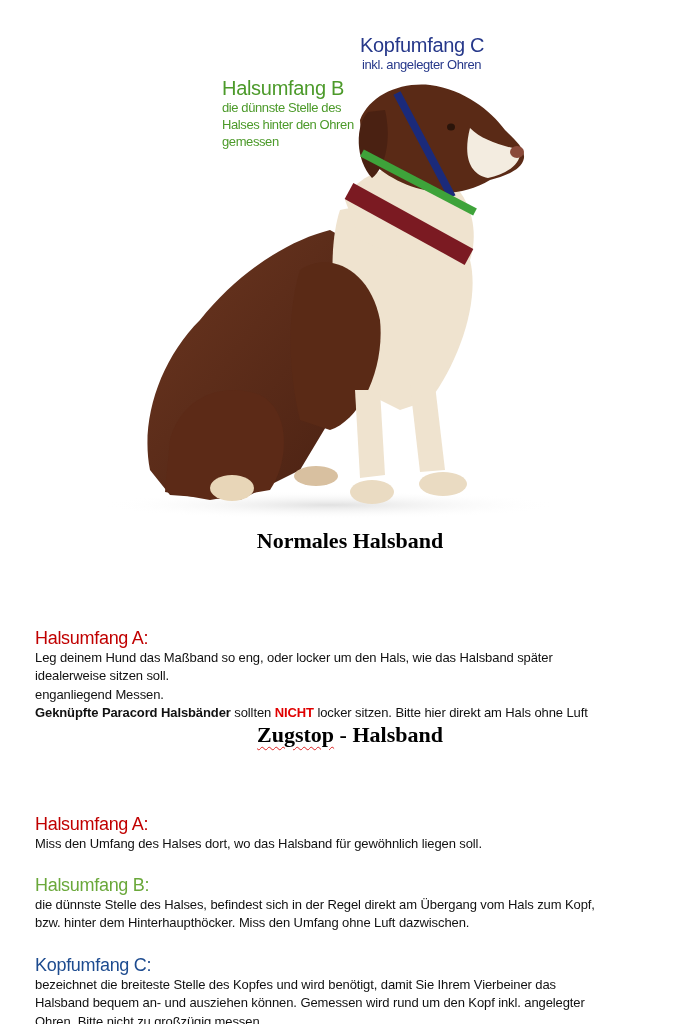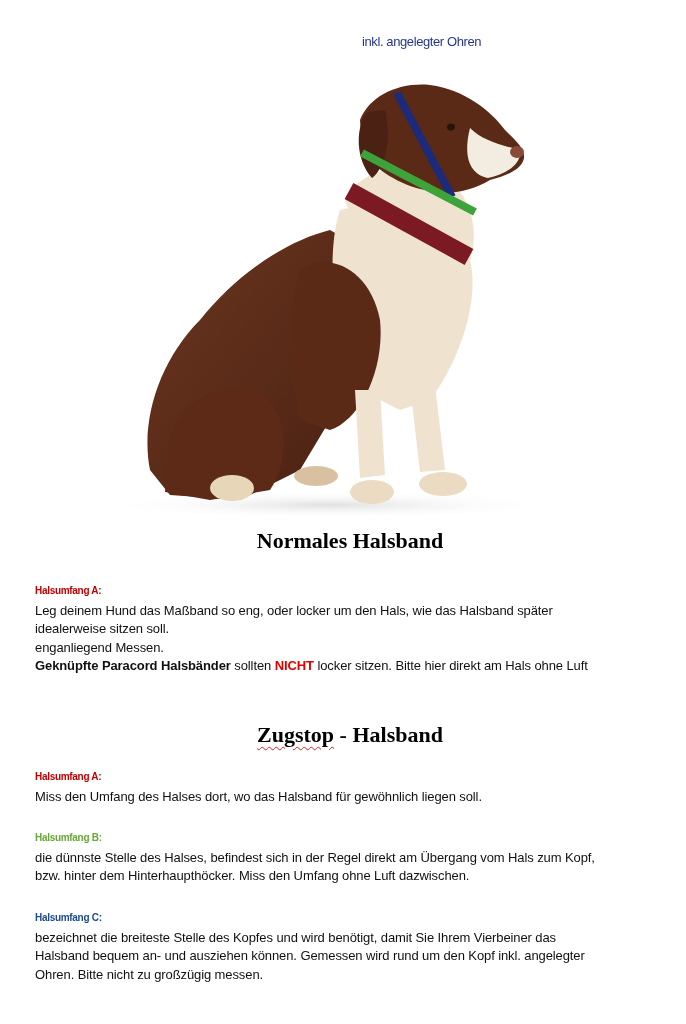--- a/index.html
+++ b/index.html
@@ -13,21 +13,21 @@
     .lbl-b { left: 222px; top: 77px; color: #4c9a2a; }
     .lbl-a { left: 201px; top: 167px; color: #7c1f22; }
     .lbl-c .small { padding-left: 2px; }
 
     .h-title { position: absolute; left: 0; width: 700px; text-align: center; font-family: "Liberation Serif", serif; font-weight: bold; font-size: 22px; color: #000; }
     .h-normal { top: 528px; }
     .h-zug { top: 722px; }
     .squiggle { text-decoration: underline wavy #d22; text-decoration-thickness: 1px; text-underline-offset: 4px; }
 
     .sec { position: absolute; left: 35px; width: 630px; font-family: "Liberation Sans", sans-serif; font-size: 13px; line-height: 18.5px; color: #111; letter-spacing: -0.1px; }
-    .sec .head { font-weight: bold; font-size: 10px; margin-bottom: 1px; letter-spacing: -0.3px; }
+    .sec .head { font-weight: normal; font-size: 18px; margin-bottom: 1px; letter-spacing: -0.3px; margin-top: 47px; }
     .red { color: #c00000; }
     .green { color: #6aa83a; }
     .blue { color: #1d4b8f; }
     .nicht { color: #e00000; font-weight: bold; }
     .bold { font-weight: bold; }
     .s1 { top: 582px; }
     .s2 { top: 768px; }
     .s3 { top: 829px; }
     .s4 { top: 909px; }
   </style>
@@ -76,21 +76,28 @@
     <ellipse cx="517" cy="152" rx="7" ry="6" fill="#8a4a3a"></ellipse>
 
     <ellipse cx="451" cy="127" rx="4" ry="3.5" fill="#2a140a"></ellipse>
 
     <line x1="397" y1="93" x2="452" y2="197" stroke="#1b2a7a" stroke-width="8"></line>
     <line x1="362" y1="153" x2="475" y2="212" stroke="#3ea33a" stroke-width="8"></line>
     <line x1="349" y1="191" x2="469" y2="257" stroke="#7b1a22" stroke-width="18"></line>
   </svg>
 
   <div class="label lbl-c">
+    <div class="big">Kopfumfang C</div>
     <div class="small">inkl. angelegter Ohren</div>
+  </div>
+  <div class="label lbl-b">
+    <div class="big">Halsumfang B</div>
+    <div class="small">die dünnste Stelle des</div>
+    <div class="small">Halses hinter den Ohren</div>
+    <div class="small">gemessen</div>
   </div>
 </div>
 
 <div class="h-title h-normal">Normales Halsband</div>
 
 <div class="sec s1">
   <div class="head red">Halsumfang A:</div>
   <div>Leg deinem Hund das Maßband so eng, oder locker um den Hals, wie das Halsband später</div>
   <div>idealerweise sitzen soll.</div>
   <div>enganliegend Messen.</div>
@@ -104,17 +111,17 @@
   <div>Miss den Umfang des Halses dort, wo das Halsband für gewöhnlich liegen soll.</div>
 </div>
 
 <div class="sec s3">
   <div class="head green">Halsumfang B:</div>
   <div>die dünnste Stelle des Halses, befindest sich in der Regel direkt am Übergang vom Hals zum Kopf,</div>
   <div>bzw. hinter dem Hinterhaupthöcker. Miss den Umfang ohne Luft dazwischen.</div>
 </div>
 
 <div class="sec s4">
-  <div class="head blue">Halsumfang C:</div>
+  <div class="head blue">Kopfumfang C:</div>
   <div>bezeichnet die breiteste Stelle des Kopfes und wird benötigt, damit Sie Ihrem Vierbeiner das</div>
   <div>Halsband bequem an- und ausziehen können. Gemessen wird rund um den Kopf inkl. angelegter</div>
   <div>Ohren. Bitte nicht zu großzügig messen.</div>
 </div>
 
 </body></html>

